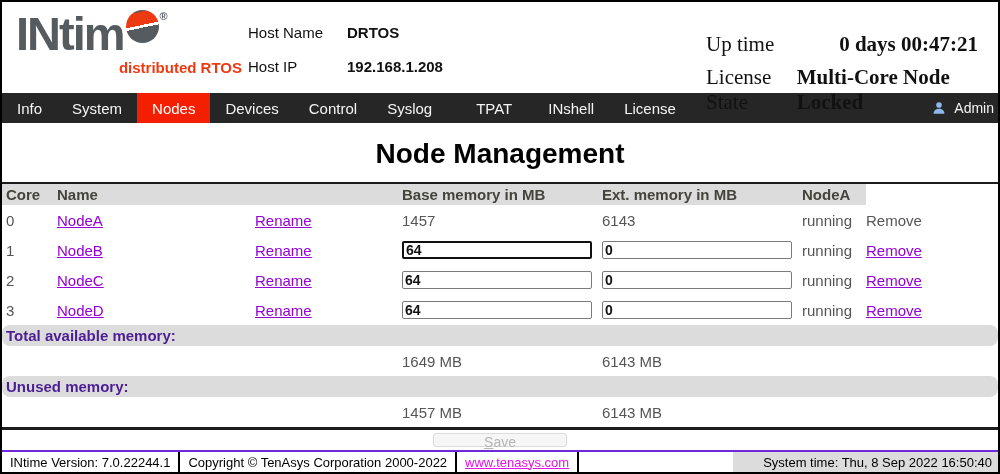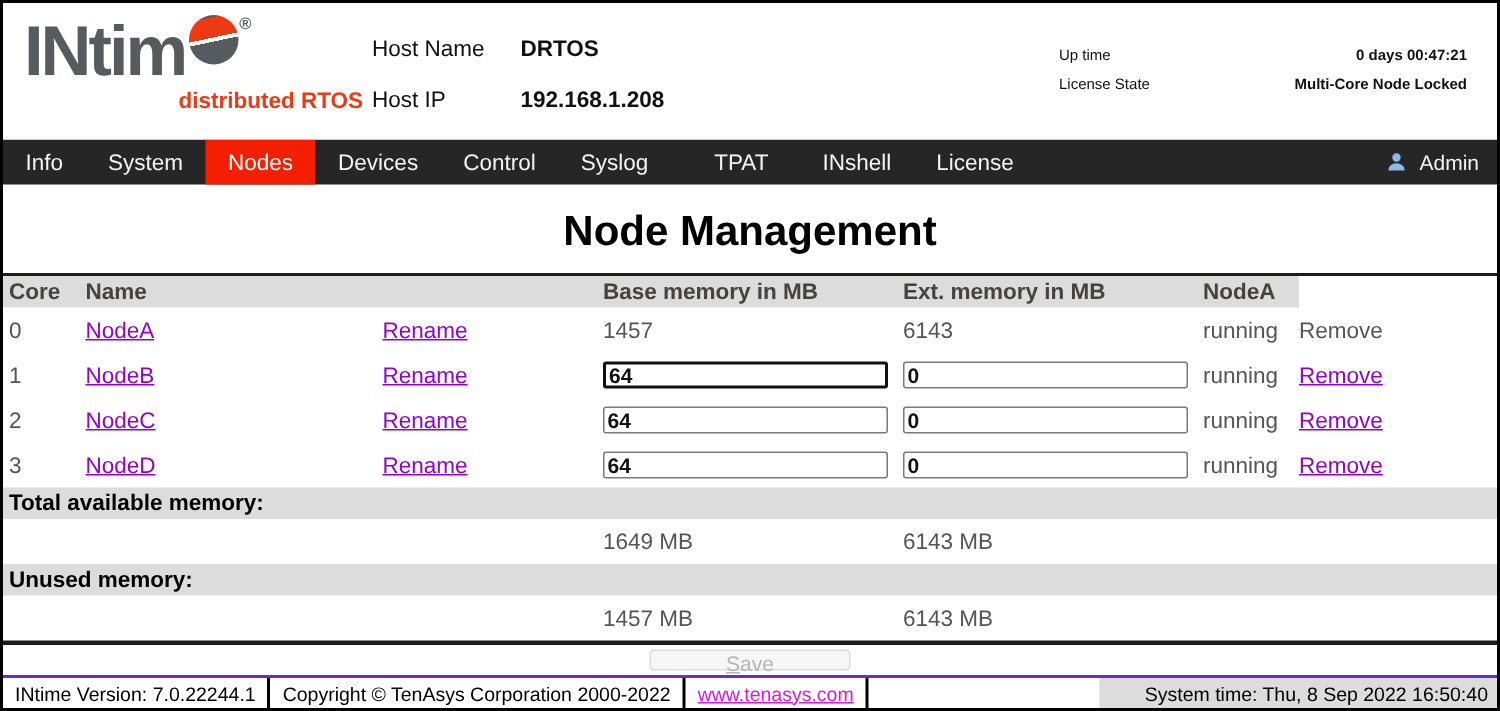--- a/index.html
+++ b/index.html
@@ -15,49 +15,49 @@
   .logo-e { width:33px; height:33px; border-radius:50%; margin-left:2px; margin-bottom:2px;
             background:linear-gradient(168deg,#565b60 0 12%,#ee3a12 12% 46%,#ffffff 46% 53%,#565b60 53%); }
   .logo-reg { font-size:11px; color:#565b60; font-weight:bold; margin-left:1px; margin-bottom:24px; }
   .logo-tag { text-align:right; color:#ee3a12; font-weight:bold; font-size:15px; margin-top:2px; padding-right:4px; }
 
   .hostinfo { position:absolute; left:246px; top:22px; font-size:15px; color:#111; }
   .hostinfo .row { display:flex; margin-bottom:17px; }
   .hostinfo .lbl { width:99px; }
   .hostinfo .val { font-weight:bold; }
 
-  .sysinfo { position:absolute; right:20px; top:30px; width:272px; font-size:10px; color:#111; }
+  .sysinfo { position:absolute; right:20px; top:30px; width:272px; font-size:21px; color:#111;font-family:Liberation Serif, serif; }
   .sysinfo .row { display:flex; justify-content:space-between; margin-bottom:8px; }
   .sysinfo .val { font-weight:bold; }
 
   
   .nav { height:30px; background:#262626; display:flex; align-items:stretch; color:#f4f4f4; font-size:15px; flex:none; }
   .nav-item { display:flex; align-items:center; padding:0 15px; cursor:pointer; }
   .nav-item.active { background:#f41e00; color:#fff; }
-  .nav-user { margin-left:auto; display:flex; align-items:center; gap:8px; padding-right:12px; font-size:14px; }
+  .nav-user { margin-left:auto; display:flex; align-items:center; gap:8px; padding-right:4px; font-size:14px; }
   .nav-user svg { display:block; }
 
   
   .title { text-align:center; font-size:28px; font-weight:bold; color:#000; margin:15px 0 12px 0; flex:none; }
 
   
   .table { flex:none; border-top:2px solid #1c1c1c; border-bottom:3px solid #1c1c1c; }
   .t-row { display:grid; grid-template-columns:55px 198px 147px 200px 200px 64px auto; align-items:center; }
   .t-head { height:21px; font-weight:bold; color:#44443c; font-size:15px;
             background:linear-gradient(to right,#dcdcdc 0 864px,#ffffff 864px); }
   .t-data { height:30px; font-size:15px; color:#555; }
   .cell { padding-left:0; }
   .c1 { padding-left:4px; }
   a.plink { color:#9400d3; text-decoration:underline; font-size:15px; }
   .plain { color:#555; }
   .mem-input { width:190px; height:18px; font-size:14px; font-family:"Liberation Sans",sans-serif;
                border:1px solid #7a7a7a; border-radius:2px; padding:0 2px; color:#111; background:#fff;font-weight:bold; }
   .mem-input.focused { border:2px solid #101010; }
-  .t-label { height:21px; background:#dcdcdc; font-weight:bold; font-size:15px; color:#000000;
-             display:flex; align-items:center; padding-left:4px; }
+  .t-label { height:21px; background:#dcdcdc; font-weight:bold; font-size:15px; color:#4c1d95;
+             display:flex; align-items:center; padding-left:4px;border-radius:8px; }
 
   
   .savebar { flex:1; display:flex; justify-content:center; align-items:center; }
   .save-btn { width:134px; height:14px; background:#f6f6f6; border:1px solid #dcdcdc; border-radius:3px;
               color:#b5b5b5; font-size:14px; font-family:"Liberation Sans",sans-serif; line-height:16px; }
   .save-btn .u { text-decoration:underline; }
 
   
   .footer { height:22px; flex:none; border-top:2px solid #6d28d9; display:flex; align-items:stretch; font-size:13px; color:#000; }
   .f-cell { display:flex; align-items:center; padding:0 8px; border-right:2px solid #000; white-space:nowrap; }

